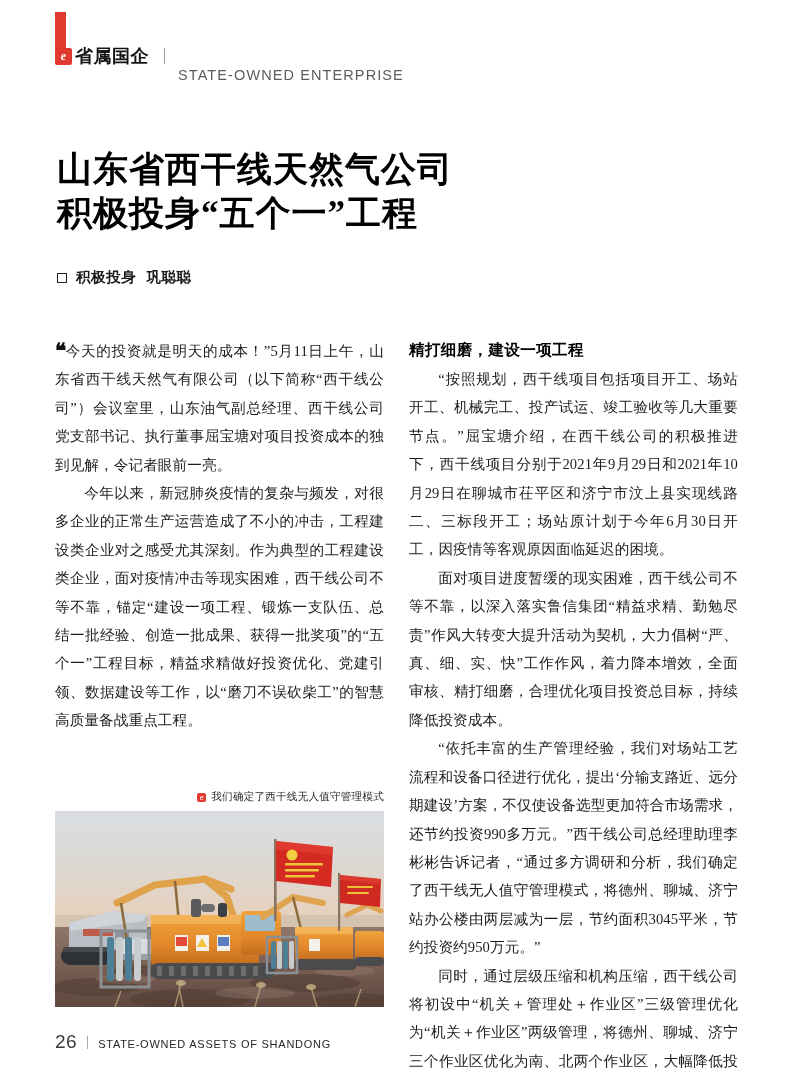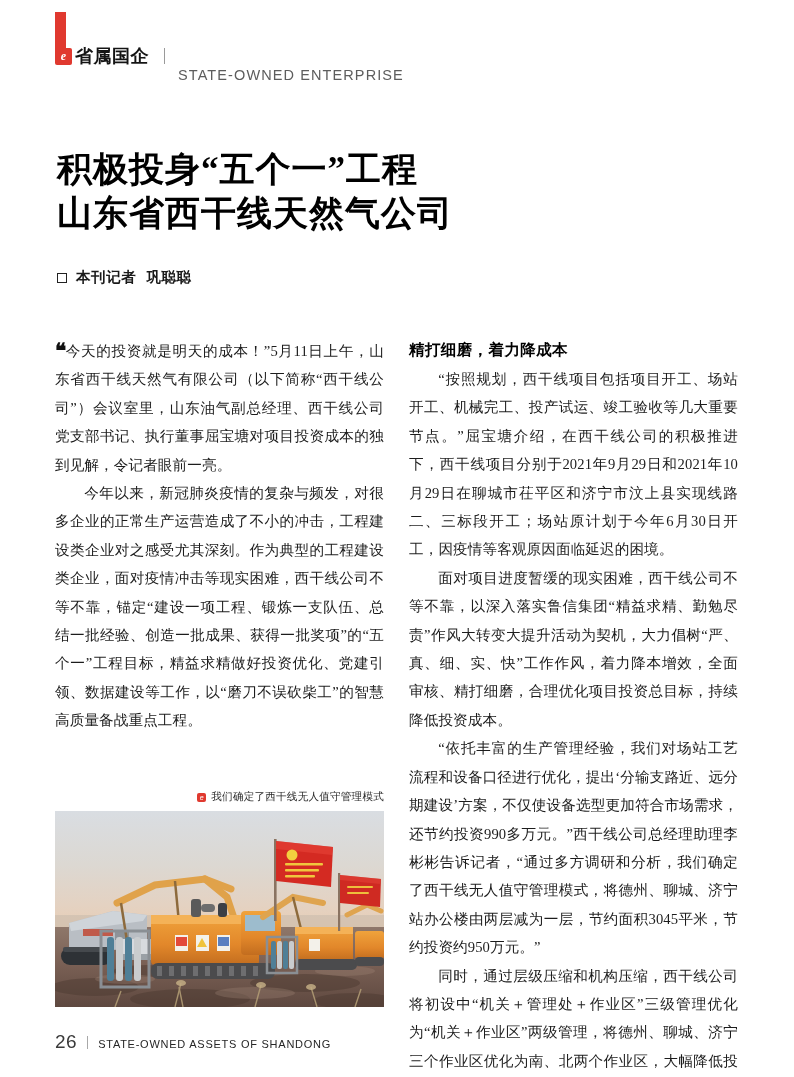--- a/index.html
+++ b/index.html
@@ -235,37 +235,37 @@
   <div class="brand-bar"></div>
   <div class="brand-row">
     <span class="brand-mark">e</span>
     <span class="brand-cn">省属国企</span>
     <span class="brand-divider"></span>
     <span class="brand-en">STATE-OWNED ENTERPRISE</span>
   </div>
 </div>
 
 <div class="title-block">
+  <h1 class="headline">山东省西干线天然气公司</h1>
   <h1 class="headline">积极投身“五个一”工程</h1>
-  <h1 class="headline">山东省西干线天然气公司</h1>
   <div class="byline">
     <span class="byline-box"></span>
-    <span>本刊记者</span>
+    <span>积极投身</span>
     <span class="byline-sep"></span>
     <span>巩聪聪</span>
   </div>
 </div>
 
 <div class="col col-left">
   <p class="body noindent"><span class="leadquote">❝</span><span>今天的投资就是明天的成本！”5月11日上午，山东省西干线天然气有限公司（以下简称“西干线公司”）会议室里，山东油气副总经理、西干线公司党支部书记、执行董事屈宝塘对项目投资成本的独到见解，令记者眼前一亮。</span></p>
   <p class="body">今年以来，新冠肺炎疫情的复杂与频发，对很多企业的正常生产运营造成了不小的冲击，工程建设类企业对之感受尤其深刻。作为典型的工程建设类企业，面对疫情冲击等现实困难，西干线公司不等不靠，锚定“建设一项工程、锻炼一支队伍、总结一批经验、创造一批成果、获得一批奖项”的“五个一”工程目标，精益求精做好投资优化、党建引领、数据建设等工作，以“磨刀不误砍柴工”的智慧高质量备战重点工程。</p>
 </div>
 
 <div class="col col-right">
-  <h2 class="subhead">精打细磨，着力降成本</h2>
+  <h2 class="subhead">精打细磨，建设一项工程</h2>
   <p class="body">“按照规划，西干线项目包括项目开工、场站开工、机械完工、投产试运、竣工验收等几大重要节点。”屈宝塘介绍，在西干线公司的积极推进下，西干线项目分别于2021年9月29日和2021年10月29日在聊城市茌平区和济宁市汶上县实现线路二、三标段开工；场站原计划于今年6月30日开工，因疫情等客观原因面临延迟的困境。</p>
   <p class="body">面对项目进度暂缓的现实困难，西干线公司不等不靠，以深入落实鲁信集团“精益求精、勤勉尽责”作风大转变大提升活动为契机，大力倡树“严、真、细、实、快”工作作风，着力降本增效，全面审核、精打细磨，合理优化项目投资总目标，持续降低投资成本。</p>
   <p class="body">“依托丰富的生产管理经验，我们对场站工艺流程和设备口径进行优化，提出‘分输支路近、远分期建设’方案，不仅使设备选型更加符合市场需求，还节约投资990多万元。”西干线公司总经理助理李彬彬告诉记者，“通过多方调研和分析，我们确定了西干线无人值守管理模式，将德州、聊城、济宁站办公楼由两层减为一层，节约面积3045平米，节约投资约950万元。”</p>
   <p class="body">同时，通过层级压缩和机构压缩，西干线公司将初设中“机关＋管理处＋作业区”三级管理优化为“机关＋作业区”两级管理，将德州、聊城、济宁三个作业区优化为南、北两个作业区，大幅降低投产后人工成本。</p>
 
 </div>
 
 <div class="figure">
   <div class="fig-caption">
     <span class="cap-mark">e</span><span>我们确定了西干线无人值守管理模式</span>

